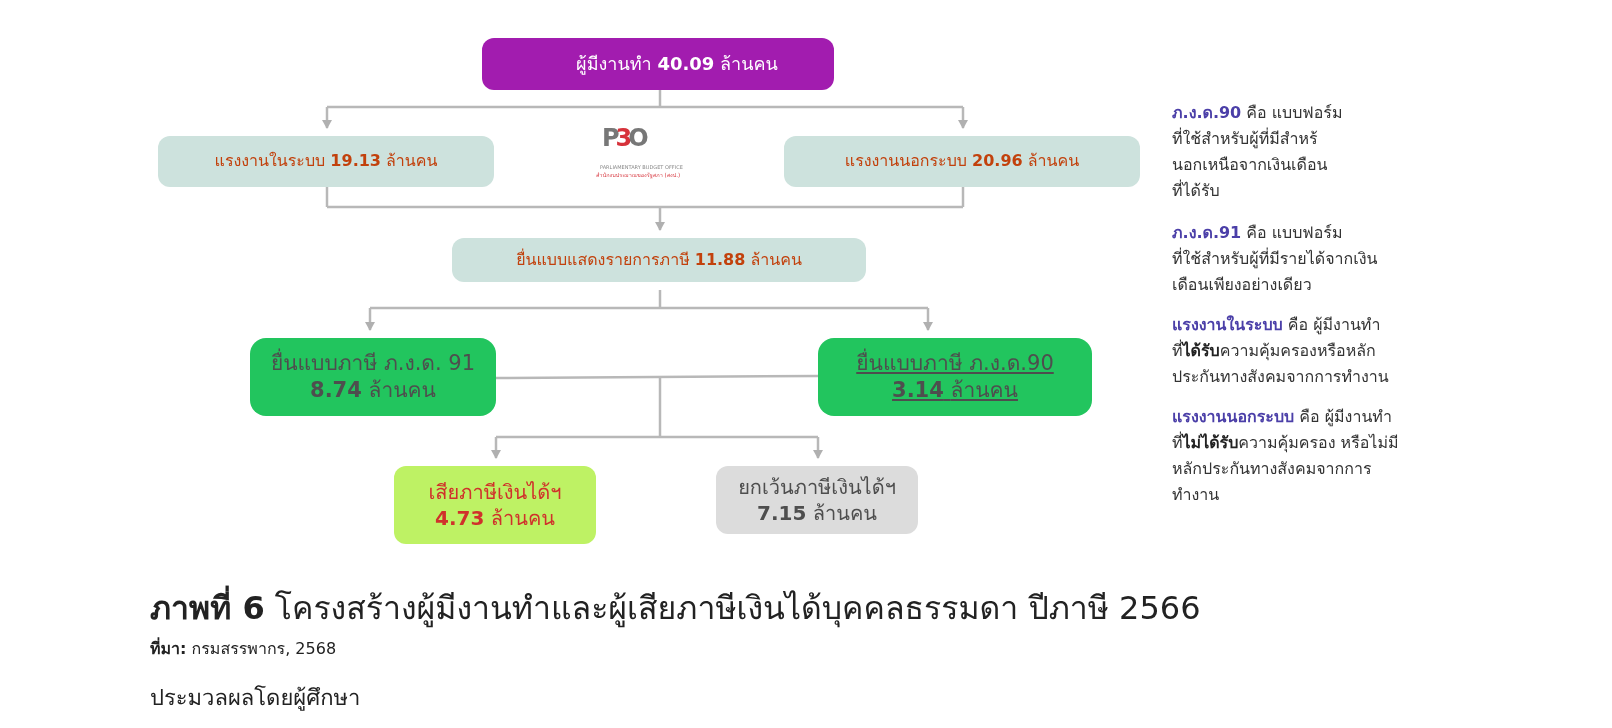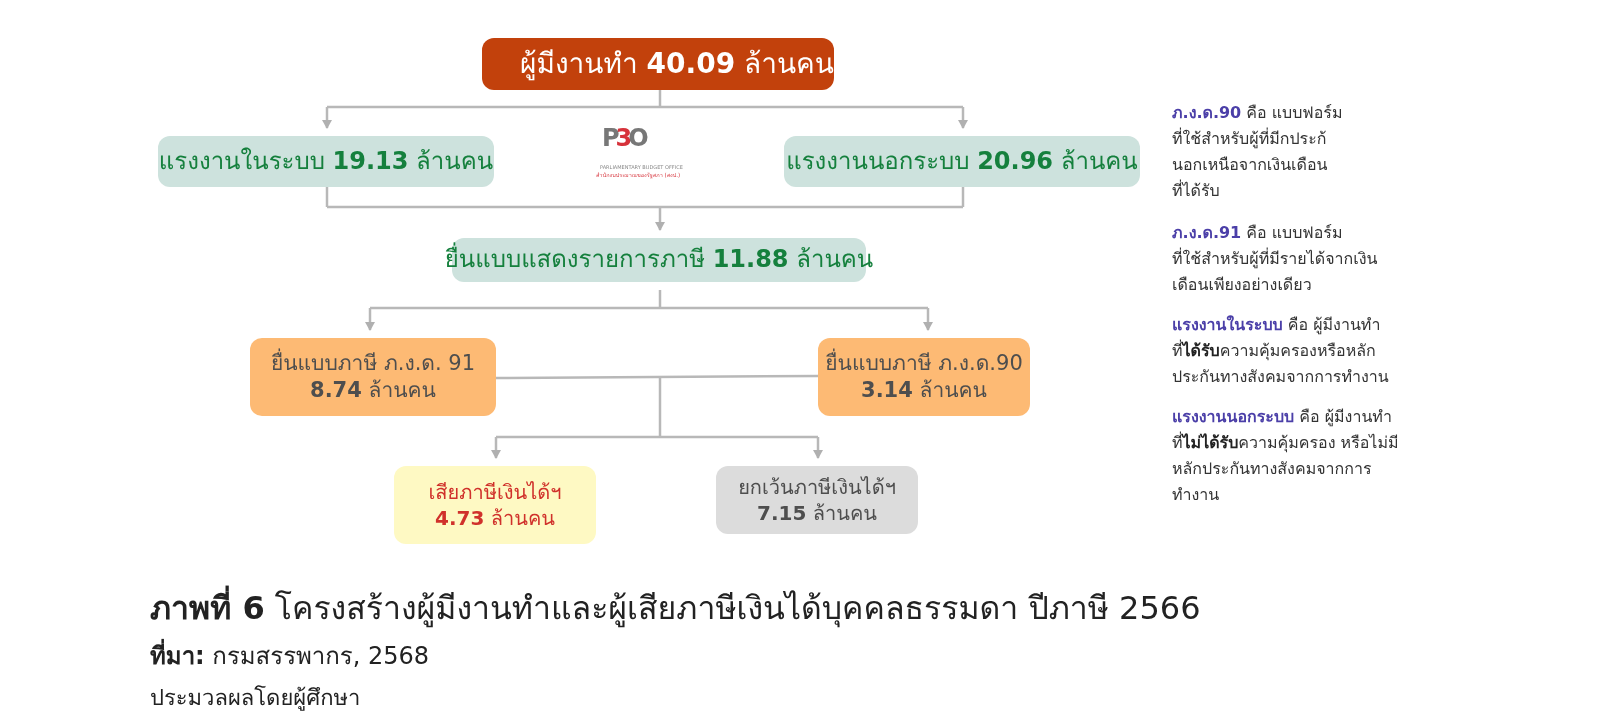--- a/index.html
+++ b/index.html
@@ -4,41 +4,41 @@
   <style>
     html, body { margin: 0; padding: 0; background: #ffffff; }
     body { width: 1612px; height: 728px; position: relative; overflow: hidden;
            font-family: "DejaVu Sans", "Liberation Sans", sans-serif; color: #4a4a4a; }
     .canvas { position: absolute; left: 0; top: 0; width: 1612px; height: 728px; }
     svg.lines { position: absolute; left: 0; top: 0; width: 1612px; height: 728px; }
     .box { position: absolute; border-radius: 12px; display: flex; flex-direction: column;
            align-items: center; justify-content: center; text-align: center; box-sizing: border-box;
            line-height: 1.3; }
     .box .val { font-weight: 700; }
-    .root { background: #c2410c; color: #ffffff; font-size: 28px; border-radius: 12px; padding-left: 38px; }
-    .teal { background: #cde2dd; color: #15803d; font-size: 24px; }
-    .yellow { background: #fdba74; color: #4e4e4e; font-size: 21px; }
-    .red { background: #fef9c3; color: #d0312b; font-size: 20px; }
+    .root { background: #a21caf; color: #ffffff; font-size: 18px; border-radius: 12px; padding-left: 38px; }
+    .teal { background: #cde2dd; color: #c2410c; font-size: 16px; }
+    .yellow { background: #22c55e; color: #4e4e4e; font-size: 21px; border-radius: 16px; }
+    .red { background: #bef264; color: #d0312b; font-size: 20px; }
     .grey { background: #dcdcdc; color: #4e4e4e; font-size: 20px; }
     .row { white-space: nowrap; }
     .logo { position: absolute; left: 596px; top: 124px; width: 96px; height: 58px; }
     .logo .p3 { position: absolute; left: 6px; top: 0; font-size: 24px; font-weight: 700;
                 letter-spacing: -4px; font-family: "DejaVu Sans", sans-serif; }
     .logo .p3 .p { color: #777; }
     .logo .p3 .t { color: #d6323a; }
     .logo .p3 .o { color: #777; }
     .logo .sub1 { position: absolute; left: 4px; top: 40px; font-size: 5px; color: #888; white-space: nowrap; }
     .logo .sub2 { position: absolute; left: 0px; top: 47px; font-size: 5.5px; color: #d6323a; white-space: nowrap; }
     .legend { position: absolute; left: 1172px; width: 260px; font-size: 16px; color: #333; line-height: 26px; }
     .legend .term { color: #4b3fa8; font-weight: 700; }
     .legend b { font-weight: 700; color: #222; }
     .caption { position: absolute; left: 150px; font-family: "DejaVu Sans", sans-serif; color: #222; }
     .cap1 { top: 582px; font-size: 32px; }
     .cap1 b { font-weight: 700; }
-    .cap2 { top: 636px; font-size: 24px; }
+    .cap2 { top: 636px; font-size: 16px; }
     .cap2 b { font-weight: 700; }
     .cap3 { top: 680px; font-size: 22px; }
   </style>
 </head>
 <body>
 
 <div class="canvas">
 
   <svg class="lines" viewBox="0 0 1612 728">
     <defs>
@@ -110,21 +110,21 @@
   </div>
 
   <div class="box yellow" style="left:250px; top:338px; width:246px; height:78px;">
     <div class="row">ยื่นแบบภาษี ภ.ง.ด. 91</div>
     <div class="row">
       <span class="val">8.74</span>
       <span>ล้านคน</span>
     </div>
   </div>
 
-  <div class="box yellow" style="left:818px; top:338px; width:212px; height:78px;">
+  <div class="box yellow" style="left:818px; top:338px; width:274px; height:78px;text-decoration:underline;">
     <div class="row">ยื่นแบบภาษี ภ.ง.ด.90</div>
     <div class="row">
       <span class="val">3.14</span>
       <span>ล้านคน</span>
     </div>
   </div>
 
   <div class="box red" style="left:394px; top:466px; width:202px; height:78px;">
     <div class="row">เสียภาษีเงินได้ฯ</div>
     <div class="row">
@@ -136,21 +136,21 @@
   <div class="box grey" style="left:716px; top:466px; width:202px; height:68px;">
     <div class="row">ยกเว้นภาษีเงินได้ฯ</div>
     <div class="row">
       <span class="val">7.15</span>
       <span>ล้านคน</span>
     </div>
   </div>
 
   <div class="legend" style="top:100px;">
     <span class="term">ภ.ง.ด.90</span><span> คือ แบบฟอร์ม</span><br>
-    <span>ที่ใช้สำหรับผู้ที่มีกประก้</span><br>
+    <span>ที่ใช้สำหรับผู้ที่มีสำหร้</span><br>
     <span>นอกเหนือจากเงินเดือน</span><br>
     <span>ที่ได้รับ</span>
   </div>
   <div class="legend" style="top:220px;">
     <span class="term">ภ.ง.ด.91</span><span> คือ แบบฟอร์ม</span><br>
     <span>ที่ใช้สำหรับผู้ที่มีรายได้จากเงิน</span><br>
     <span>เดือนเพียงอย่างเดียว</span>
   </div>
   <div class="legend" style="top:312px;">
     <span class="term">แรงงานในระบบ</span><span> คือ ผู้มีงานทำ</span><br>

